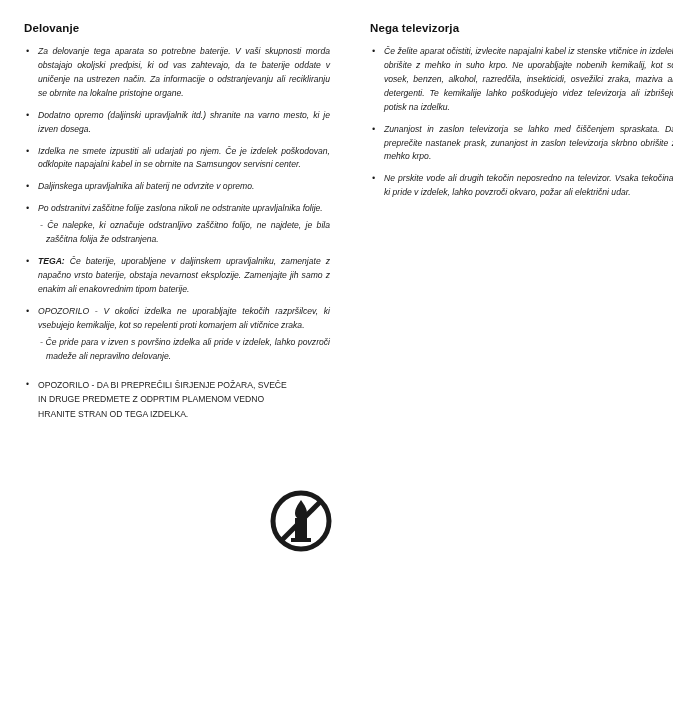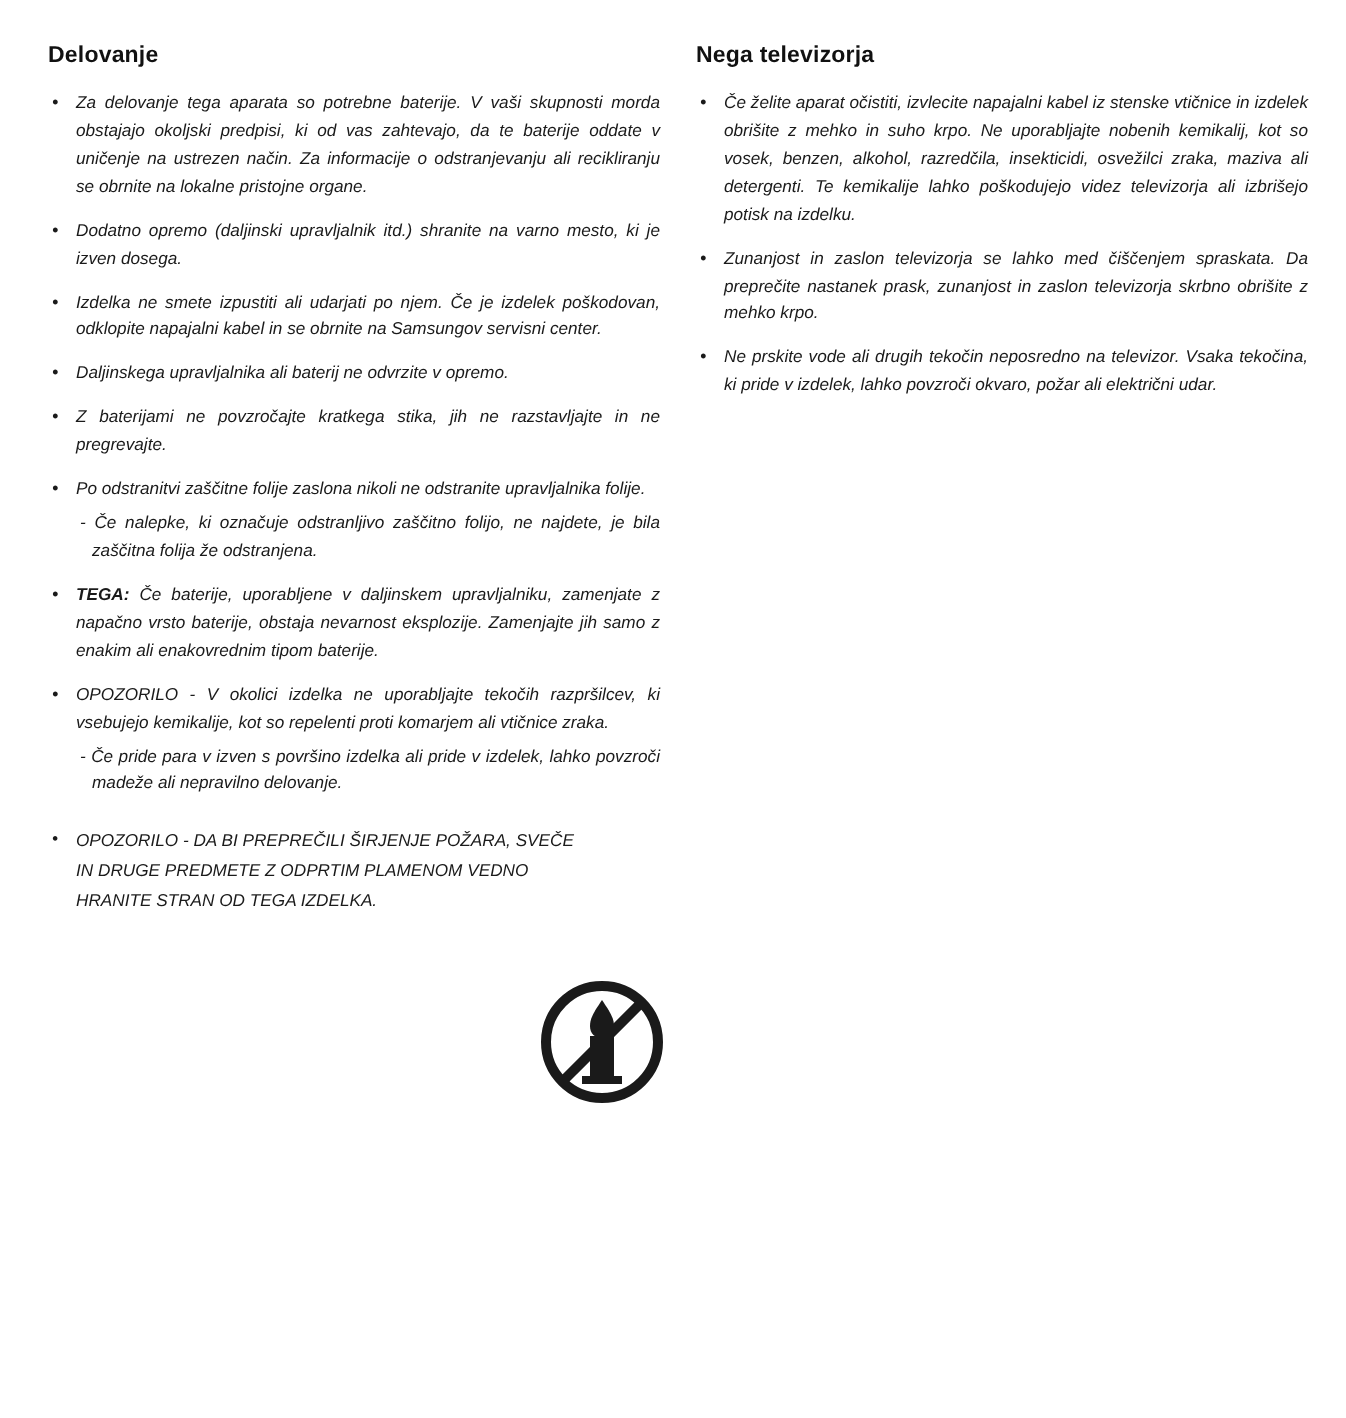--- a/index.html
+++ b/index.html
@@ -14,20 +14,21 @@
     color: #1a1a1a;
     overflow: hidden;
   }
   .page {
     position: relative;
     width: 673px;
     height: 592px;
     box-sizing: border-box;
     padding: 22px 18px 0 24px;
     display: flex;
+    gap: 22px;
   }
   .column {
     width: 306px;
     flex: 0 0 306px;
   }
   .col-right {
     padding-left: 18px;
   }
   h2.section-title {
     font-size: 11.5px;
@@ -69,21 +70,20 @@
   .strong-lead {
     font-weight: bold;
   }
   .wide-note {
     margin-top: 14px;
     font-size: 8.6px;
     line-height: 1.72;
     position: relative;
     padding-left: 14px;
     width: 250px;
-    font-style: italic;
   }
   .wide-note::before {
     content: "•";
     position: absolute;
     left: 2px;
     top: -1px;
   }
   .no-candle {
     position: absolute;
     left: 268px;
@@ -100,21 +100,20 @@
 
 <div class="page">
 
   <div class="column col-left">
     <h2 class="section-title">Delovanje</h2>
     <ul class="bullets">
       <li><span>Za delovanje tega aparata so potrebne baterije. V vaši skupnosti morda obstajajo okoljski predpisi, ki od vas zahtevajo, da te baterije oddate v uničenje na ustrezen način. Za informacije o odstranjevanju ali recikliranju se obrnite na lokalne pristojne organe.</span></li>
       <li><span>Dodatno opremo (daljinski upravljalnik itd.) shranite na varno mesto, ki je izven dosega.</span></li>
       <li><span>Izdelka ne smete izpustiti ali udarjati po njem. Če je izdelek poškodovan, odklopite napajalni kabel in se obrnite na Samsungov servisni center.</span></li>
       <li><span>Daljinskega upravljalnika ali baterij ne odvrzite v opremo.</span></li>
-      <li><span>Z baterijami ne povzročajte kratkega stika, jih ne razstavljajte in ne pregrevajte.</span></li>
       <li>
         <span>Po odstranitvi zaščitne folije zaslona nikoli ne odstranite upravljalnika folije.</span>
         <span class="sub-note">- Če nalepke, ki označuje odstranljivo zaščitno folijo, ne najdete, je bila zaščitna folija že odstranjena.</span>
       </li>
       <li>
         <span class="strong-lead">TEGA:</span><span> Če baterije, uporabljene v daljinskem upravljalniku, zamenjate z napačno vrsto baterije, obstaja nevarnost eksplozije. Zamenjajte jih samo z enakim ali enakovrednim tipom baterije.</span>
       </li>
       <li>
         <span>OPOZORILO - V okolici izdelka ne uporabljajte tekočih razpršilcev, ki vsebujejo kemikalije, kot so repelenti proti komarjem ali vtičnice zraka.</span>
         <span class="sub-note">- Če pride para v izven s površino izdelka ali pride v izdelek, lahko povzroči madeže ali nepravilno delovanje.</span>

